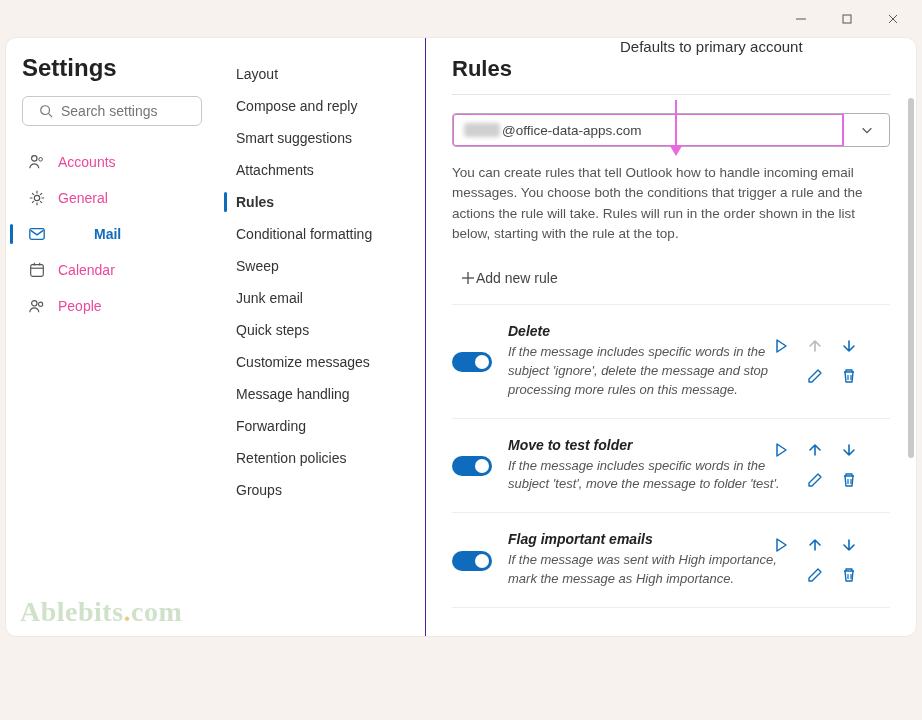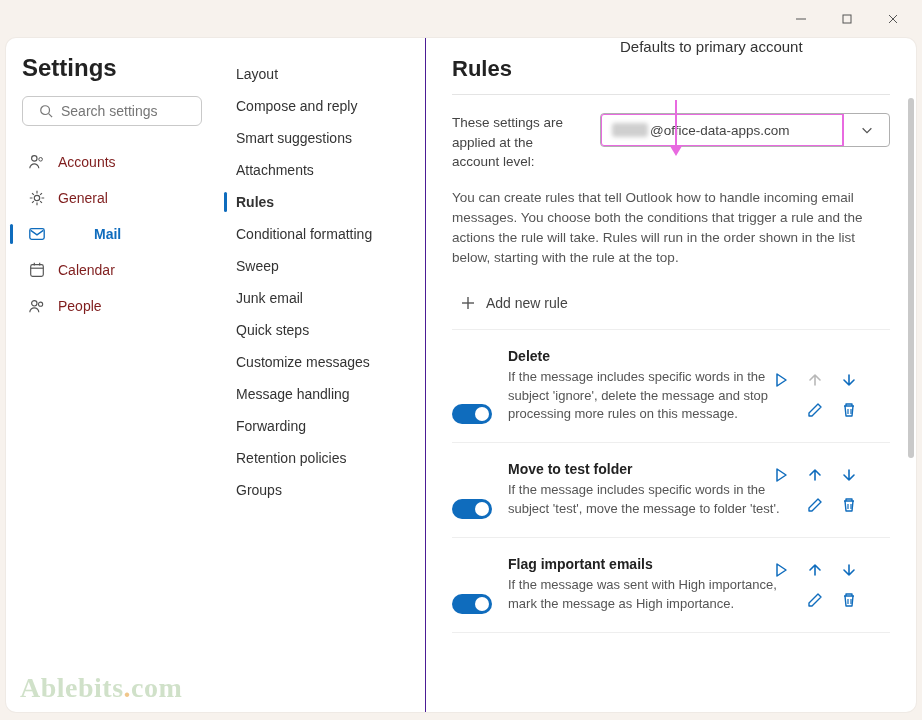--- a/index.html
+++ b/index.html
@@ -20,21 +20,21 @@
     gap: 0;
   }
   .titlebar .winbtn {
     width: 46px; height: 32px;
     display: flex; align-items: center; justify-content: center;
     color: #555;
   }
   .app {
     background: #fff;
     margin: 0 6px 6px 6px;
-    height: 674px;
+    height: 598px;
     border-radius: 10px;
     display: flex;
     overflow: hidden;
     position: relative;
     box-shadow: 0 0 0 1px rgba(0,0,0,0.03);
   }
   
   .sidebar-left {
     width: 210px;
     padding: 16px 10px 10px 16px;
@@ -63,21 +63,21 @@
     color: #666;
     background: transparent;
   }
   .cat-item {
     display: flex; align-items: center;
     gap: 12px;
     height: 36px;
     padding: 0 6px 0 6px;
     border-radius: 4px;
     font-size: 14px;
-    color: #7f1d1d;
+    color: #ec4899;
     cursor: pointer;
     position: relative;
   }
   .cat-item.active {
     font-weight: 600;
     color: #0f6cbd;
     gap: 48px;
   }
   .cat-item.active::before {
     content: "";
@@ -168,31 +168,32 @@
   .acct-chev {
     width: 46px;
     display:flex; align-items:center; justify-content:center;
     border-left: 1px solid #d0d0d0;
   }
   .desc {
     font-size: 13.5px; color: #555; line-height: 1.5;
     margin-bottom: 16px;
   }
   .add-rule {
-    display: flex; align-items: flex-end; gap: 10px;
+    display: flex; align-items: flex-end; 
     font-size: 14px; color: #444;
     padding: 10px 4px 18px 8px;
     border-bottom: 1px solid #eee;
     cursor: pointer;
   }
   .rule {
     display: flex; gap: 16px;
     padding: 18px 0 18px 0;
     border-bottom: 1px solid #eee;
-    align-items: flex-end;
+    align-items: center;
+    font-style: italic;
   }
   .toggle {
     width: 40px; height: 20px;
     border-radius: 10px;
     background: #0f6cbd;
     position: relative;
     flex: 0 0 auto;
     cursor: pointer;
     margin-top: 2px;
   }
@@ -349,21 +350,20 @@
       <div class="mid-item">Message handling</div>
       <div class="mid-item">Forwarding</div>
       <div class="mid-item">Retention policies</div>
       <div class="mid-item">Groups</div>
     </div>
 
   <div class="main">
     <h2>Rules</h2>
 
     <div class="acct-row">
-      <div class="acct-label">These settings are applied at the account level:</div>
       <div class="acct-select">
         <div class="acct-sel-val">
           <span class="acct-blur"></span>
           <span>@office-data-apps.com</span>
         </div>
         <div class="acct-chev">
           <svg width="14" height="14" viewBox="0 0 16 16">
               <path d="M3 6l5 5 5-5" fill="none" stroke="#555" stroke-width="1.4"></path>
             </svg>
         </div>

